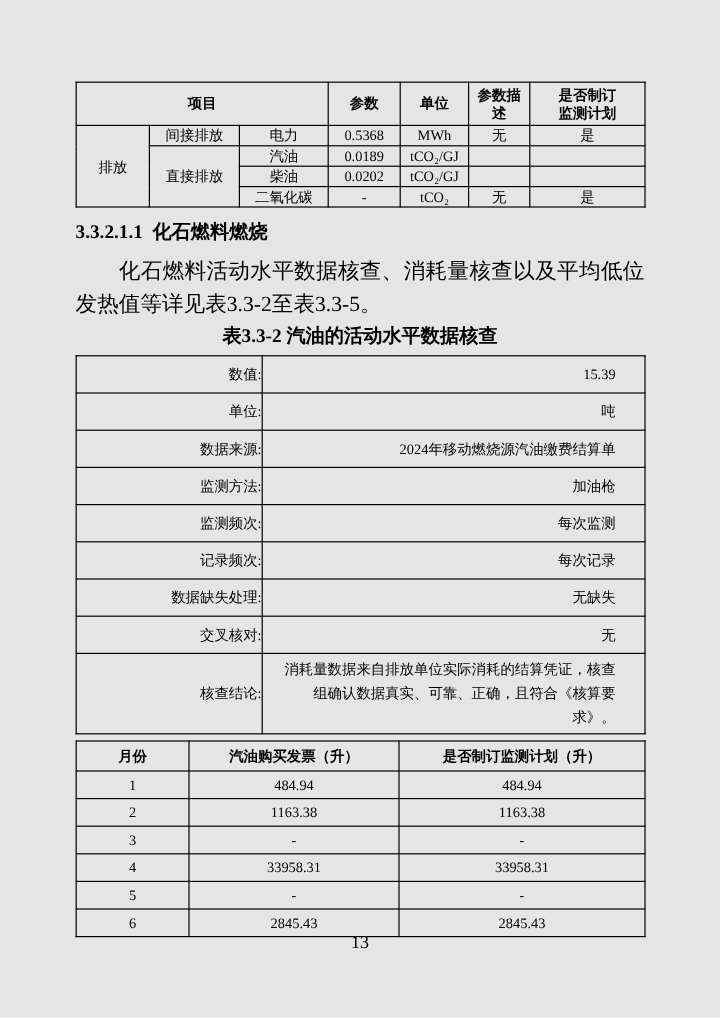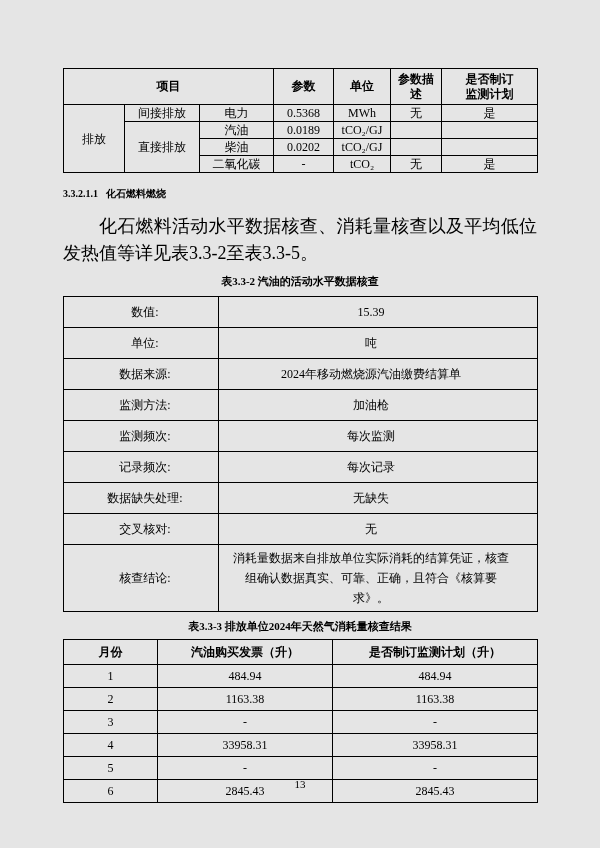--- a/index.html
+++ b/index.html
@@ -38,61 +38,61 @@
   .t1 { margin-top: 68px; }
   .t1 td { text-align: center; }
   .t1 .hdr td { font-weight: bold; height: 36px; line-height: 15px; }
   .t1 .datarow td { height: 17px; line-height: 16px; }
   .wrap-narrow { display: inline-block; max-width: 3.2em; line-height: 15px; }
   .wrap-plan   { display: inline-block; max-width: 4.6em; line-height: 15px; }
 
   
   .section-heading {
     margin: 11px 0 0 0;
-    font-size: 10px;
+    font-size: 16px;
     font-weight: bold;
     line-height: 20px;
   }
   .section-heading .num { margin-right: 8px; }
   .body-paragraph {
     margin: 9px 0 0 0;
     font-size: 18px;
     line-height: 27px;
     text-indent: 2em;
     text-align: justify;
   }
 
   
   .tbl-caption {
     margin: 6px 0 0 0;
-    font-size: 11px;
+    font-size: 16px;
     font-weight: bold;
     text-align: center;
     line-height: 16px;
   }
 
   
   .t2 { margin-top: 7px; }
-  .t2 td { height: 31px; text-align: center; }
+  .t2 td { height: 31px; text-align: right; }
   .t2 .lbl { padding-left: 8px; }
   .t2 .val { padding-left: 10px; padding-right: 24px; }
   .t2 .tall td { height: 46px; line-height: 20px; padding-top: 3px; padding-bottom: 3px; }
 
   
   .t3 { margin-top: 5px; }
   .t3 td { text-align: center; }
   .t3 .hdr td { font-weight: bold; height: 25px; }
   .t3 .datarow td { height: 23px; }
 
   .page-number {
     position: absolute;
     left: 0; top: 778px;
     width: 600px;
     text-align: center;
-    font-size: 11px;
+    font-size: 15px;
   }
 </style>
 </head>
 <body>
 
 <div class="page">
   <div class="content">
 
     <table class="t1">
       <colgroup>
@@ -192,21 +192,20 @@
         <td class="lbl">交叉核对:</td>
         <td class="val">无</td>
       </tr>
       <tr class="tall">
         <td class="lbl">核查结论:</td>
         <td class="val">消耗量数据来自排放单位实际消耗的结算凭证，核查组确认数据真实、可靠、正确，且符合《核算要求》。</td>
       </tr>
     </tbody>
       </table>
 
-    <div class="tbl-caption">表3.3-3 排放单位2024年天然气消耗量核查结果</div>
 
     <table class="t3">
       <colgroup>
           <col style="width:94px">
           <col style="width:175px">
           <col style="width:205px">
         </colgroup>
       <tbody>
           <tr class="hdr">
         <td>月份</td>

